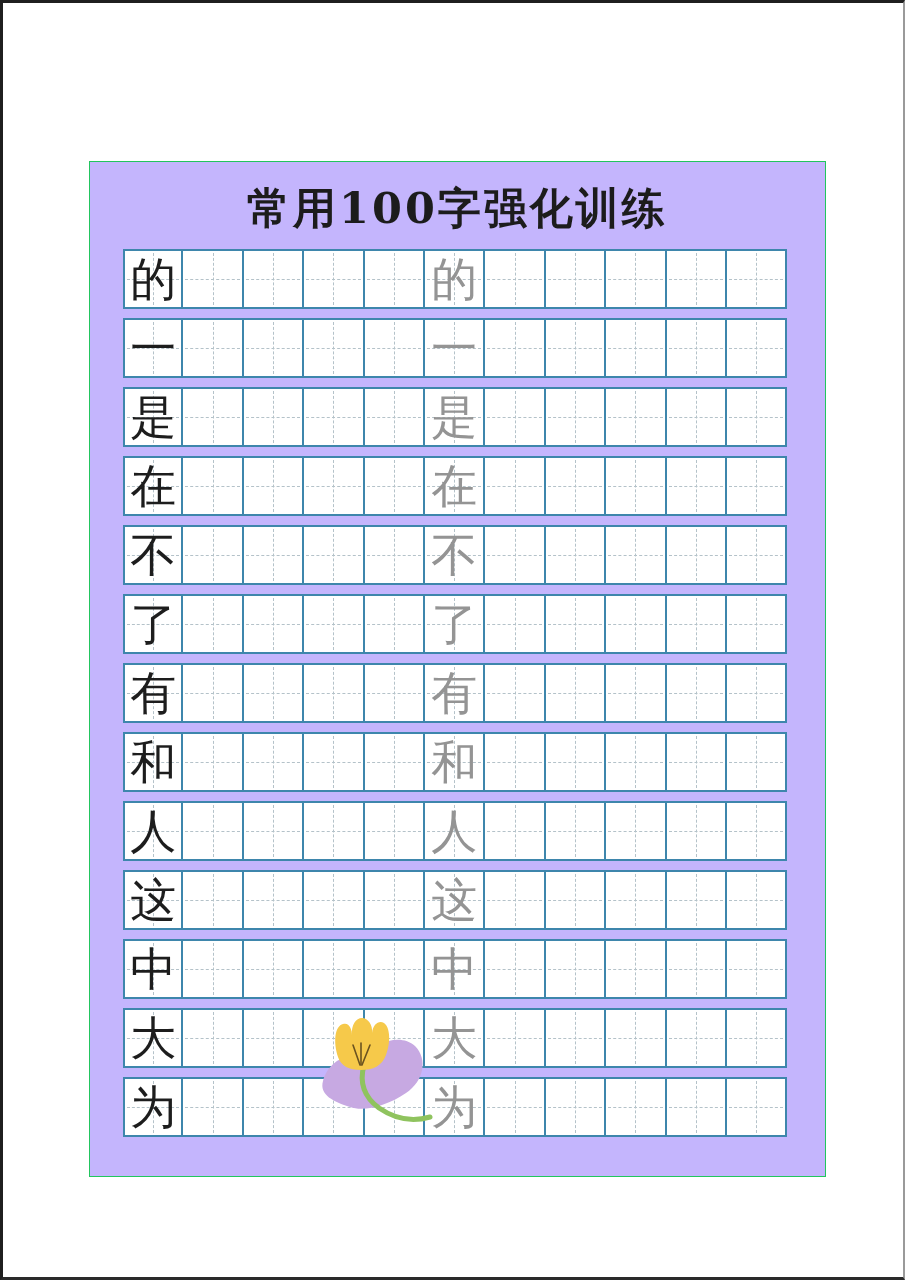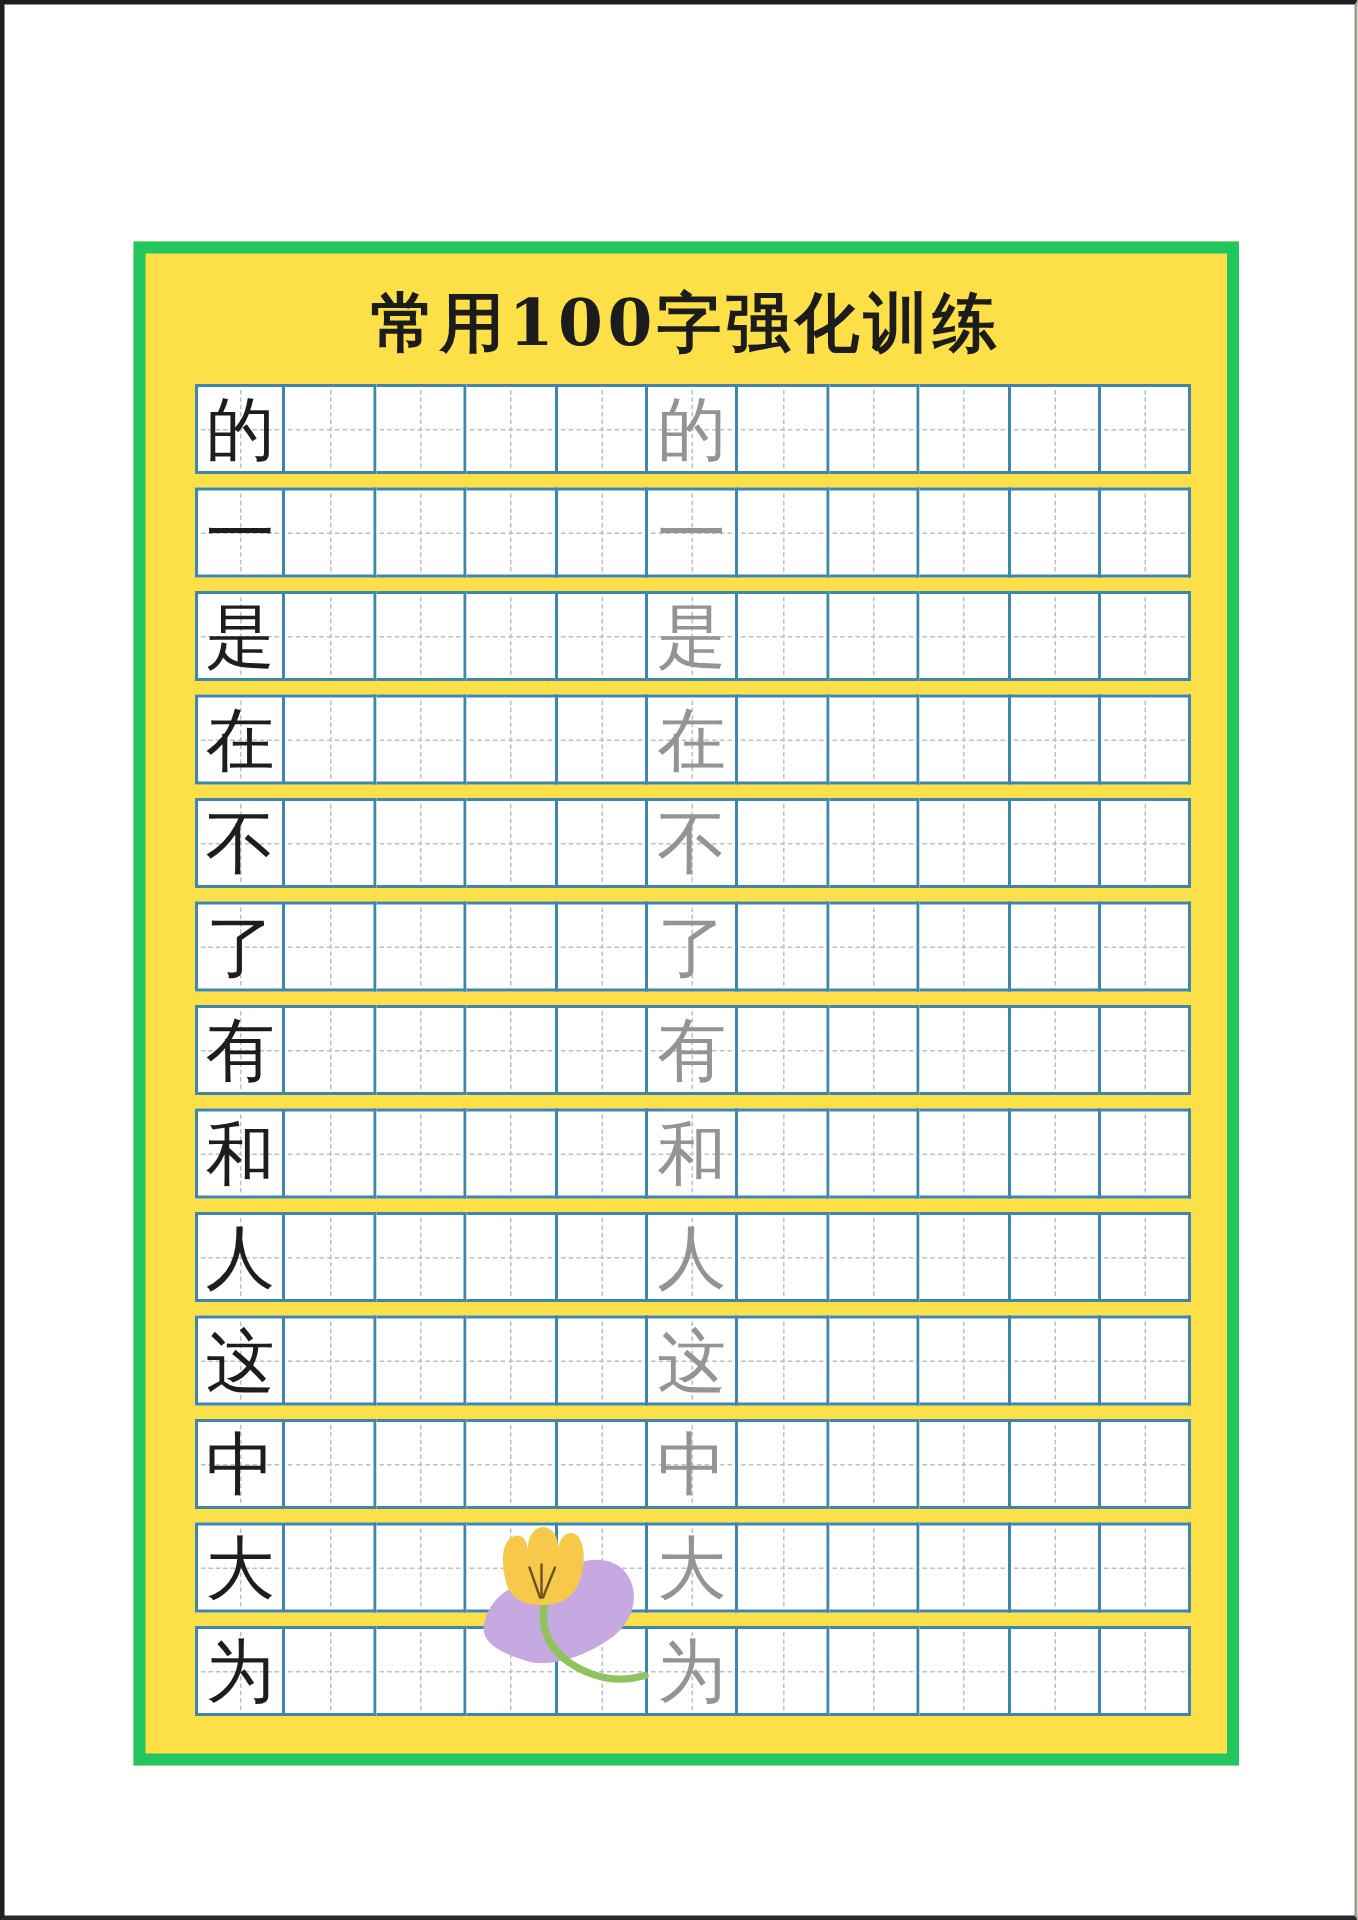--- a/index.html
+++ b/index.html
@@ -13,22 +13,22 @@
     border-bottom:3px solid #2a2a2a;
     border-right:2px solid #9a9a9a;
     overflow:hidden;
     font-family:"DejaVu Sans", sans-serif;
   }
   .sheet{
     position:absolute;
     left:86px;top:158px;
     width:737px;height:1016px;
     box-sizing:border-box;
-    border:8px solid #22c55e;
-    background:#fde047;
+    border:1px solid #22c55e;
+    background:#c4b5fd;
   }
   .title{
     position:absolute;
     left:0;top:18px;width:100%;
     margin:0;
     text-align:center;
     font-family:"DejaVu Serif","Liberation Serif",serif;
     font-weight:600;
     font-size:43px;
     letter-spacing:3px;

